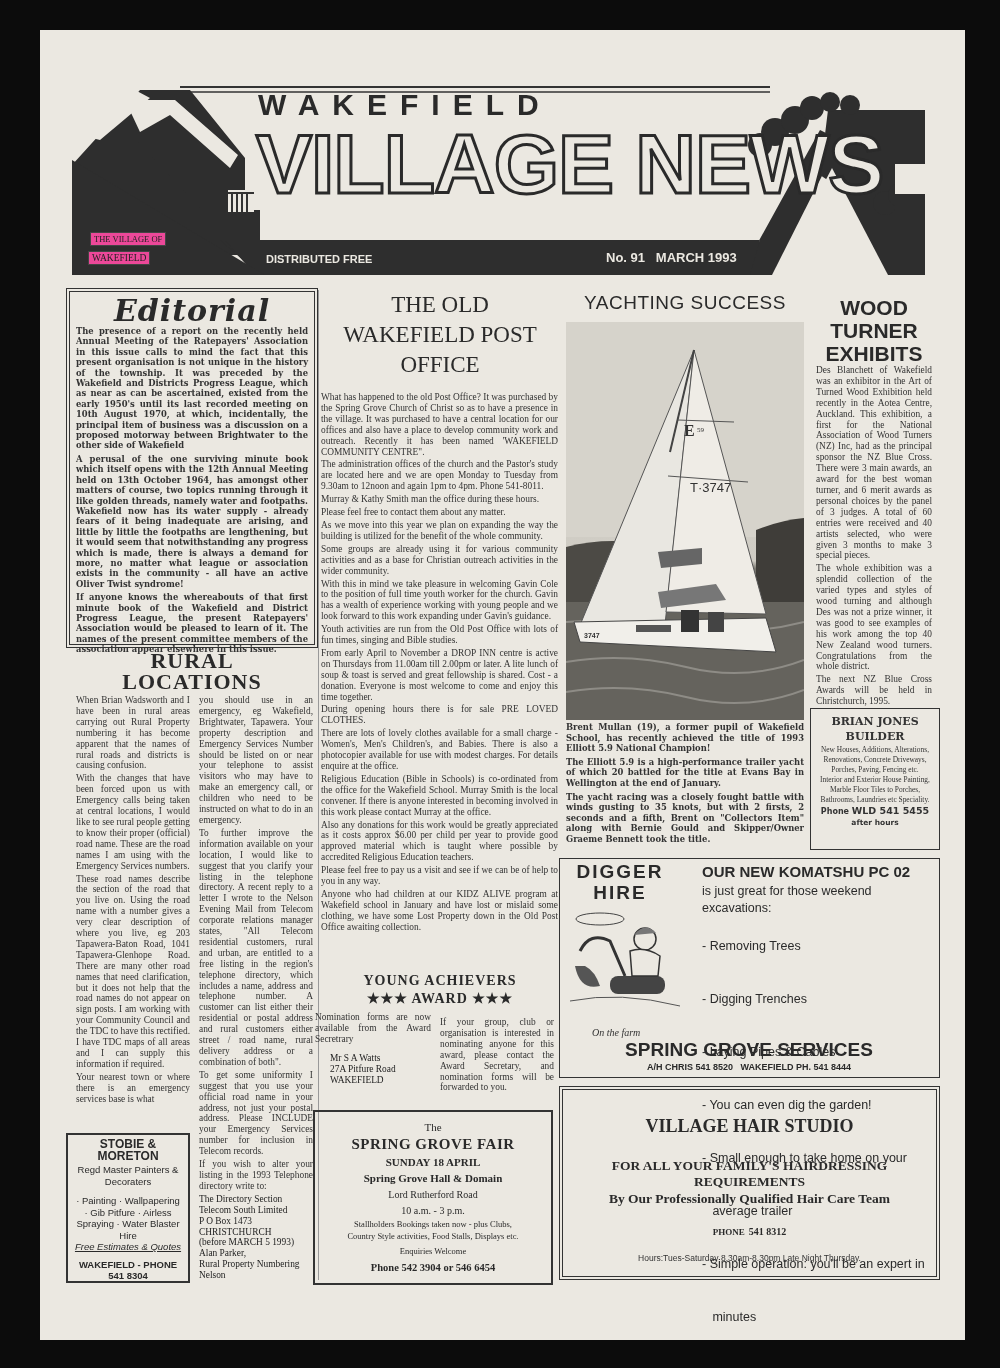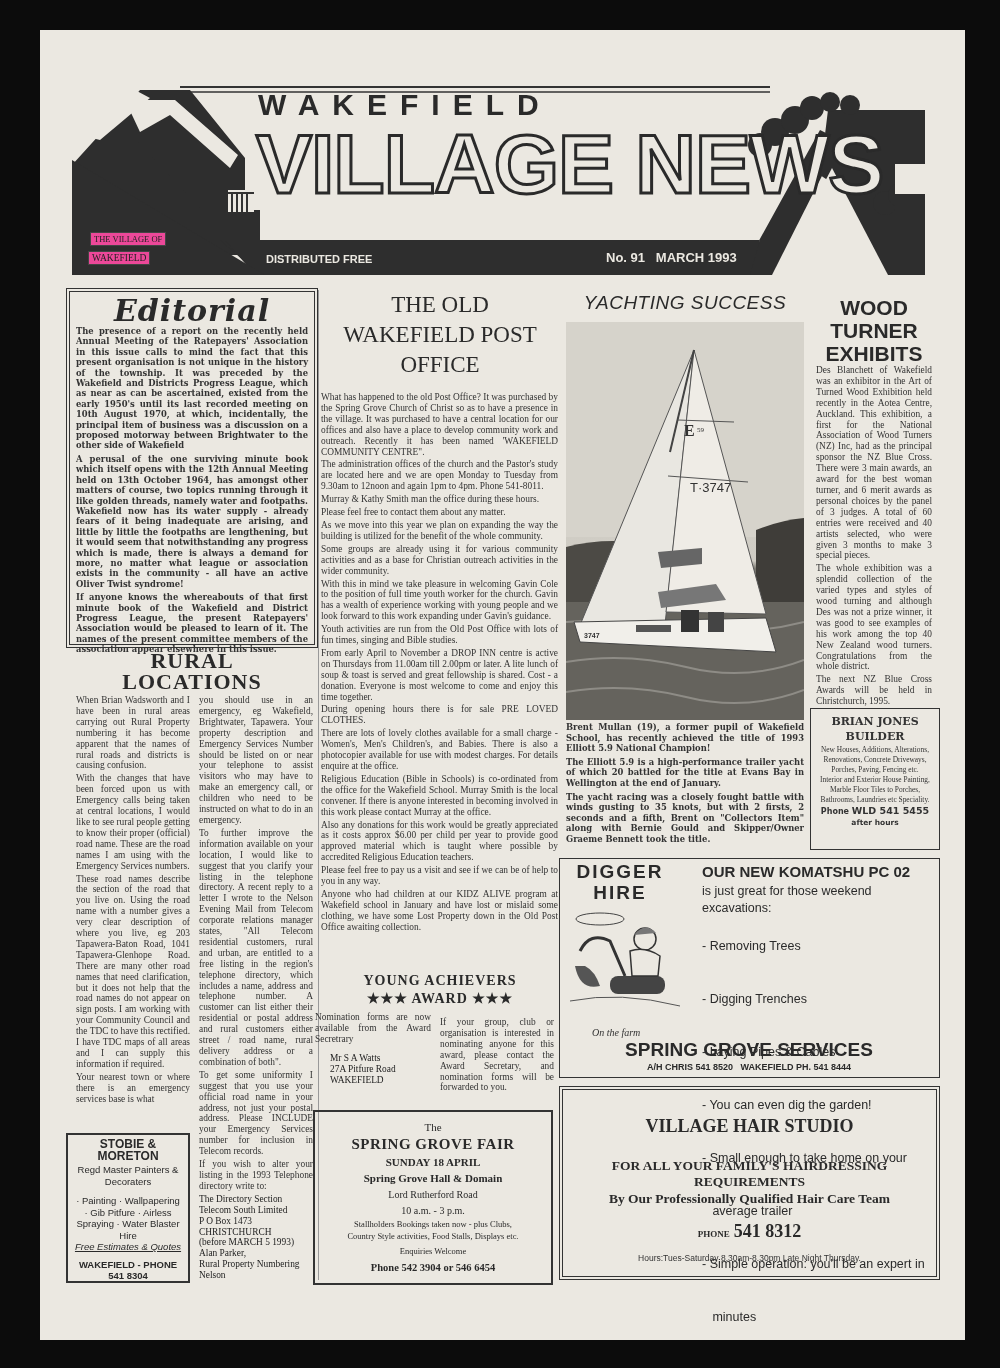--- a/index.html
+++ b/index.html
@@ -205,21 +205,21 @@
   <div style="font-size:11px;font-weight:bold;line-height:16px;">SUNDAY 18 APRIL</div>
   <div style="font-size:11px;font-weight:bold;line-height:17px;">Spring Grove Hall &amp; Domain</div>
   <div style="font-size:10px;line-height:16px;">Lord Rutherford Road</div>
   <div style="font-size:10px;line-height:16px;">10 a.m. - 3 p.m.</div>
   <div style="font-size:8.5px;line-height:11px;">Stallholders Bookings taken now - plus Clubs,</div>
   <div style="font-size:8.5px;line-height:13px;">Country Style activities, Food Stalls, Displays etc.</div>
   <div style="font-size:8.5px;line-height:16px;">Enquiries Welcome</div>
   <div style="font-size:10.5px;font-weight:bold;line-height:18px;">Phone 542 3904 or 546 6454</div>
 </div>
 
-<div class="abs sans" style="left:566px;top:292px;width:238px;font-size:19px;text-align:center;color:#2a2a2a;letter-spacing:0.5px;font-style:italic;">YACHTING SUCCESS</div>
+<div class="abs sans" style="left:566px;top:292px;width:238px;font-size:19px;text-align:center;color:#2a2a2a;letter-spacing:0.5px;">YACHTING SUCCESS</div>
 <div class="photo">
   <svg width="238" height="398">
     <rect x="0" y="0" width="238" height="215" fill="#d6d3cb"></rect>
     <path d="M0,225 Q40,215 80,222 L80,280 L0,280 Z" fill="#4c4a45"></path>
     <path d="M190,208 Q215,198 238,196 L238,290 L190,290 Z" fill="#3f3d39"></path>
     <rect x="0" y="280" width="238" height="118" fill="#65635d"></rect>
     <path d="M0,300 Q60,295 120,305 T238,300" stroke="#8e8c86" stroke-width="2" fill="none"></path>
     <path d="M0,340 Q60,330 120,345 T238,338" stroke="#8e8c86" stroke-width="2" fill="none"></path>
     <path d="M0,370 Q60,360 120,375 T238,368" stroke="#8e8c86" stroke-width="2" fill="none"></path>
     <polygon points="128,28 12,308 98,312" fill="#e9e7e1" stroke="#555" stroke-width="1"></polygon>
@@ -300,16 +300,16 @@
   <div class="abs sans center" style="left:0;top:203px;width:378px;font-size:9px;font-weight:bold;color:#2a2a2a;white-space:pre;">A/H CHRIS 541 8520   WAKEFIELD PH. 541 8444</div>
 </div>
 
 <div class="abs" style="left:559px;top:1086px;width:381px;height:194px;border:4px double #333;">
   <div class="abs headline-serif" style="left:0;top:26px;width:373px;font-size:18px;font-weight:bold;">VILLAGE HAIR STUDIO</div>
   <div class="abs headline-serif" style="left:0;top:68px;width:373px;font-size:13.5px;font-weight:bold;line-height:16px;">FOR ALL YOUR FAMILY'S HAIRDRESSING</div>
   <div class="abs headline-serif" style="left:0;top:84px;width:373px;font-size:13.5px;font-weight:bold;line-height:16px;">REQUIREMENTS</div>
   <div class="abs headline-serif" style="left:0;top:101px;width:373px;font-size:13.5px;font-weight:bold;line-height:16px;">By Our Professionally Qualified Hair Care Team</div>
   <div class="abs headline-serif" style="left:0;top:131px;width:373px;font-weight:bold;">
     <span style="font-size:9px;">PHONE</span>
-    <span style="font-size:18px;">541 8312</span>
+    <span style="font-size:10px;">541 8312</span>
   </div>
   <div class="abs sans center" style="left:0;top:163px;width:373px;font-size:8.5px;color:#333;">Hours:Tues-Saturday 8.30am-8.30pm Late Night Thursday.</div>
 </div>
 
 </body></html>

